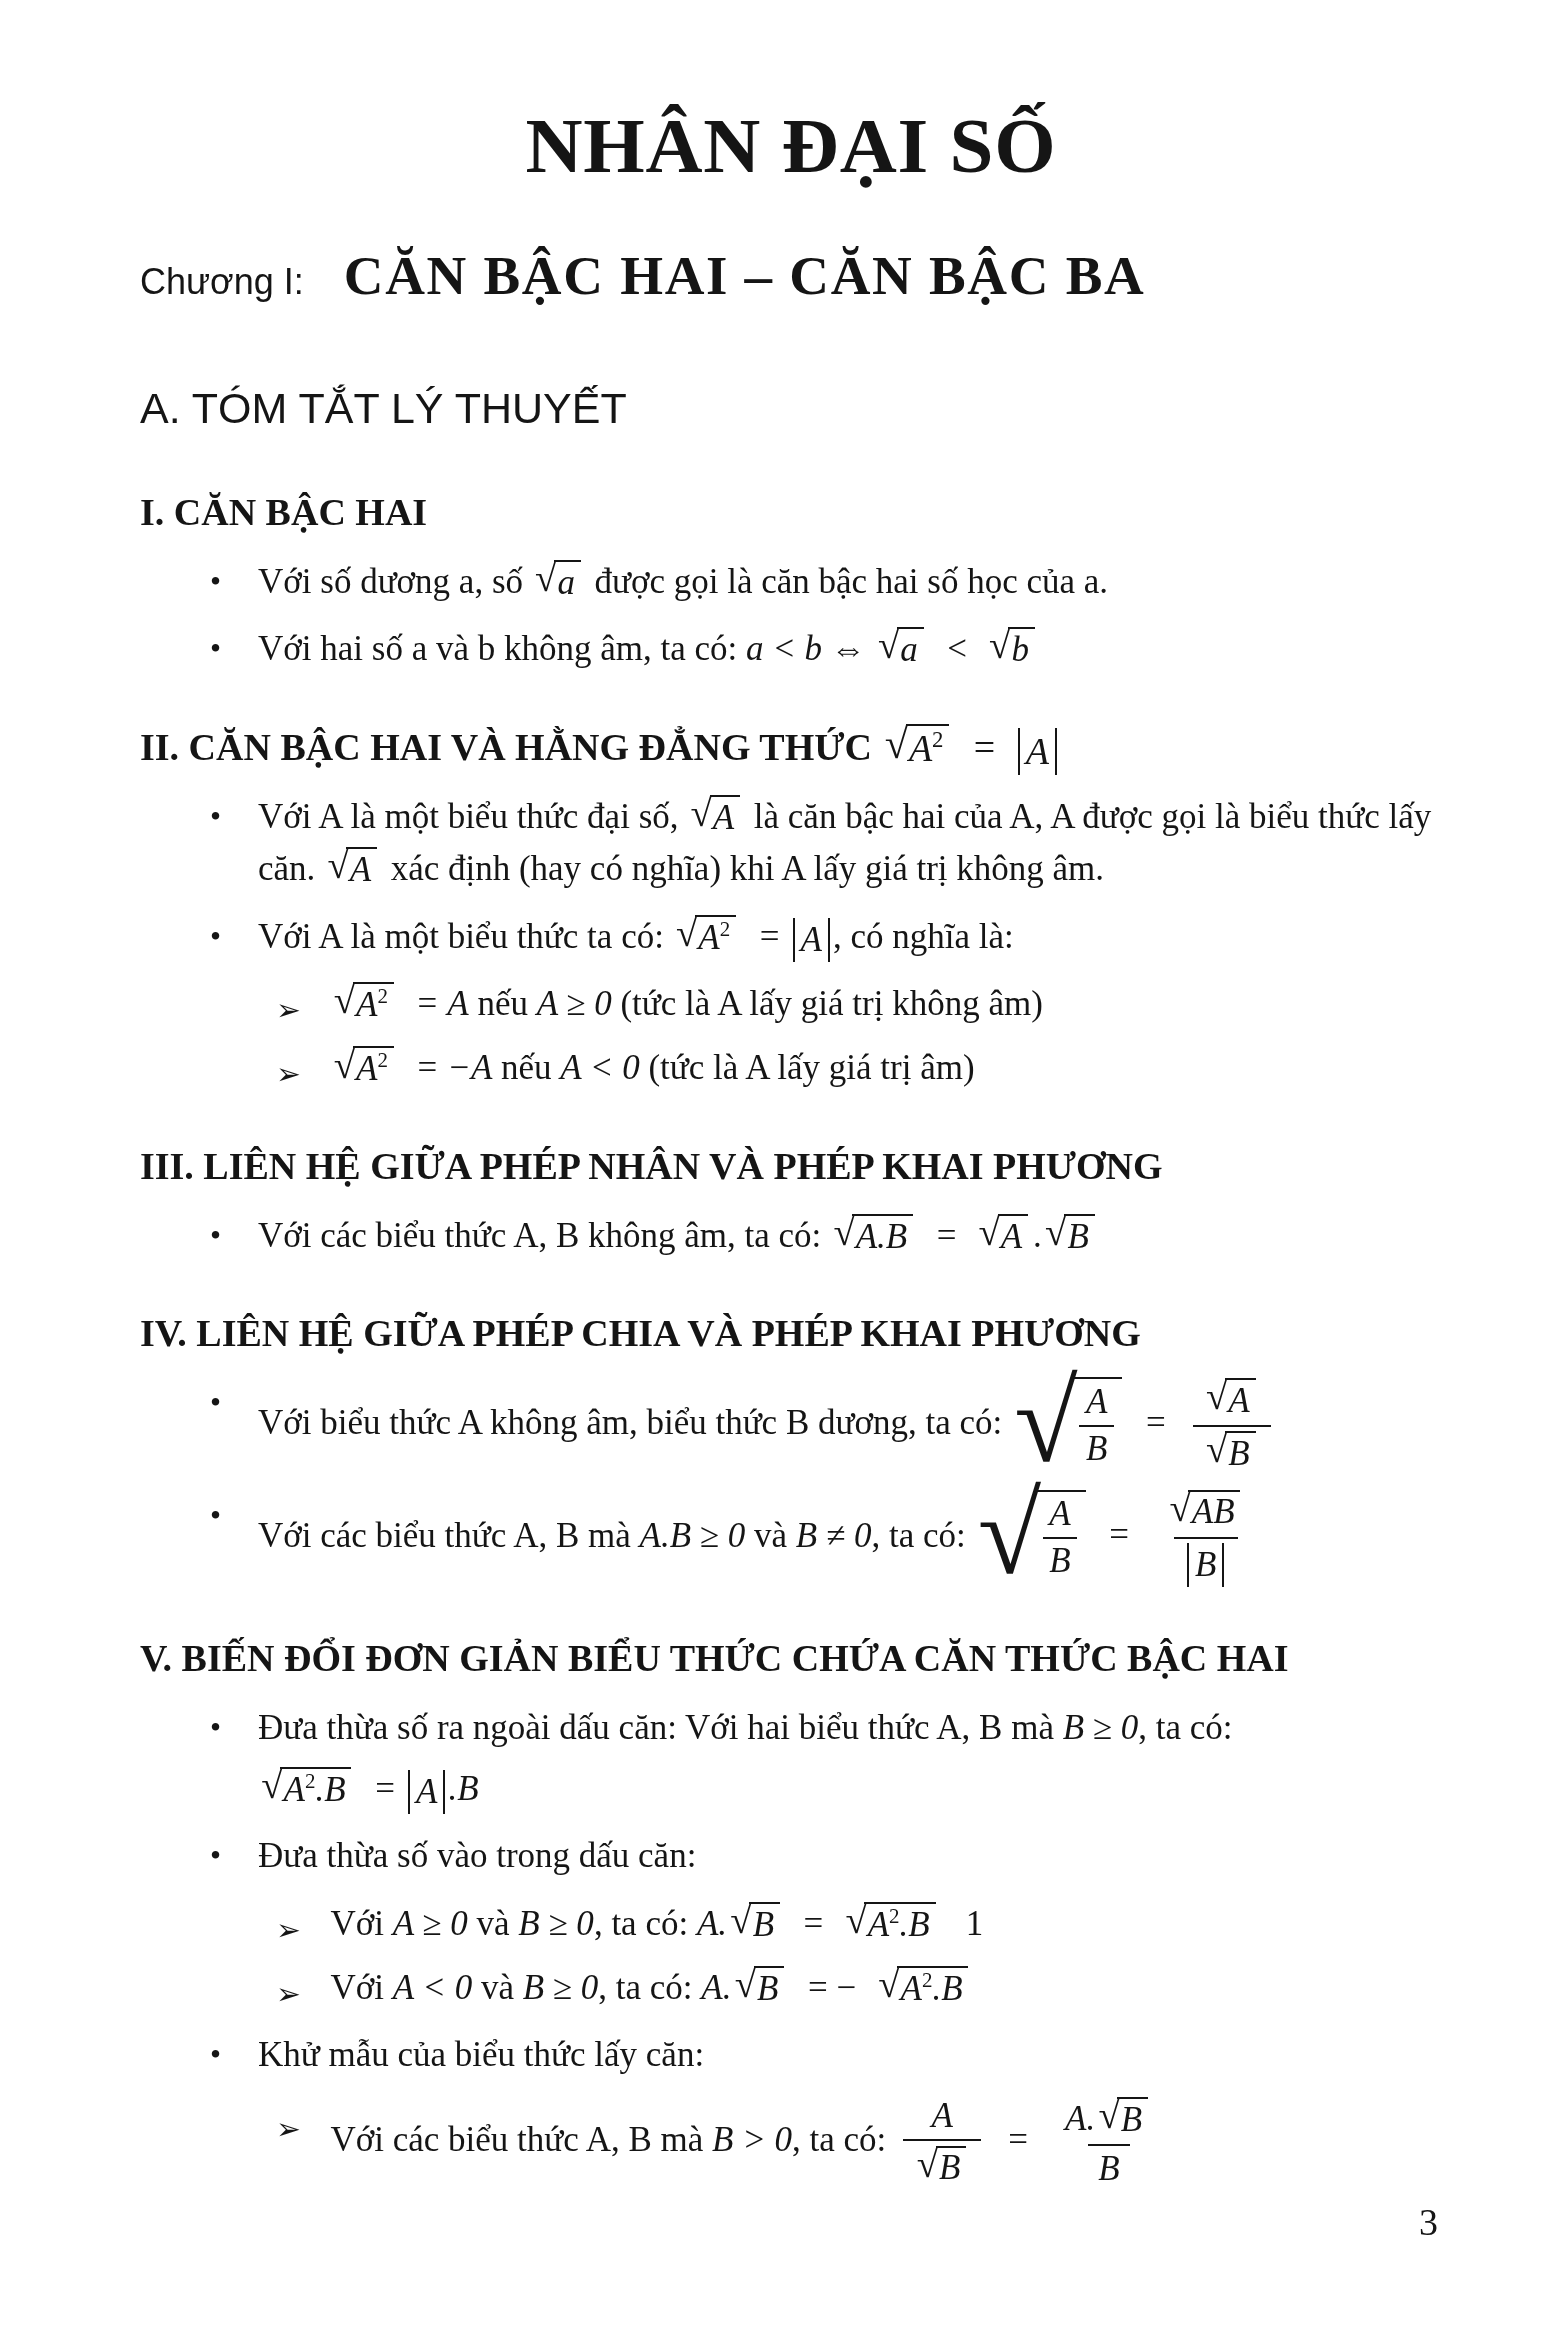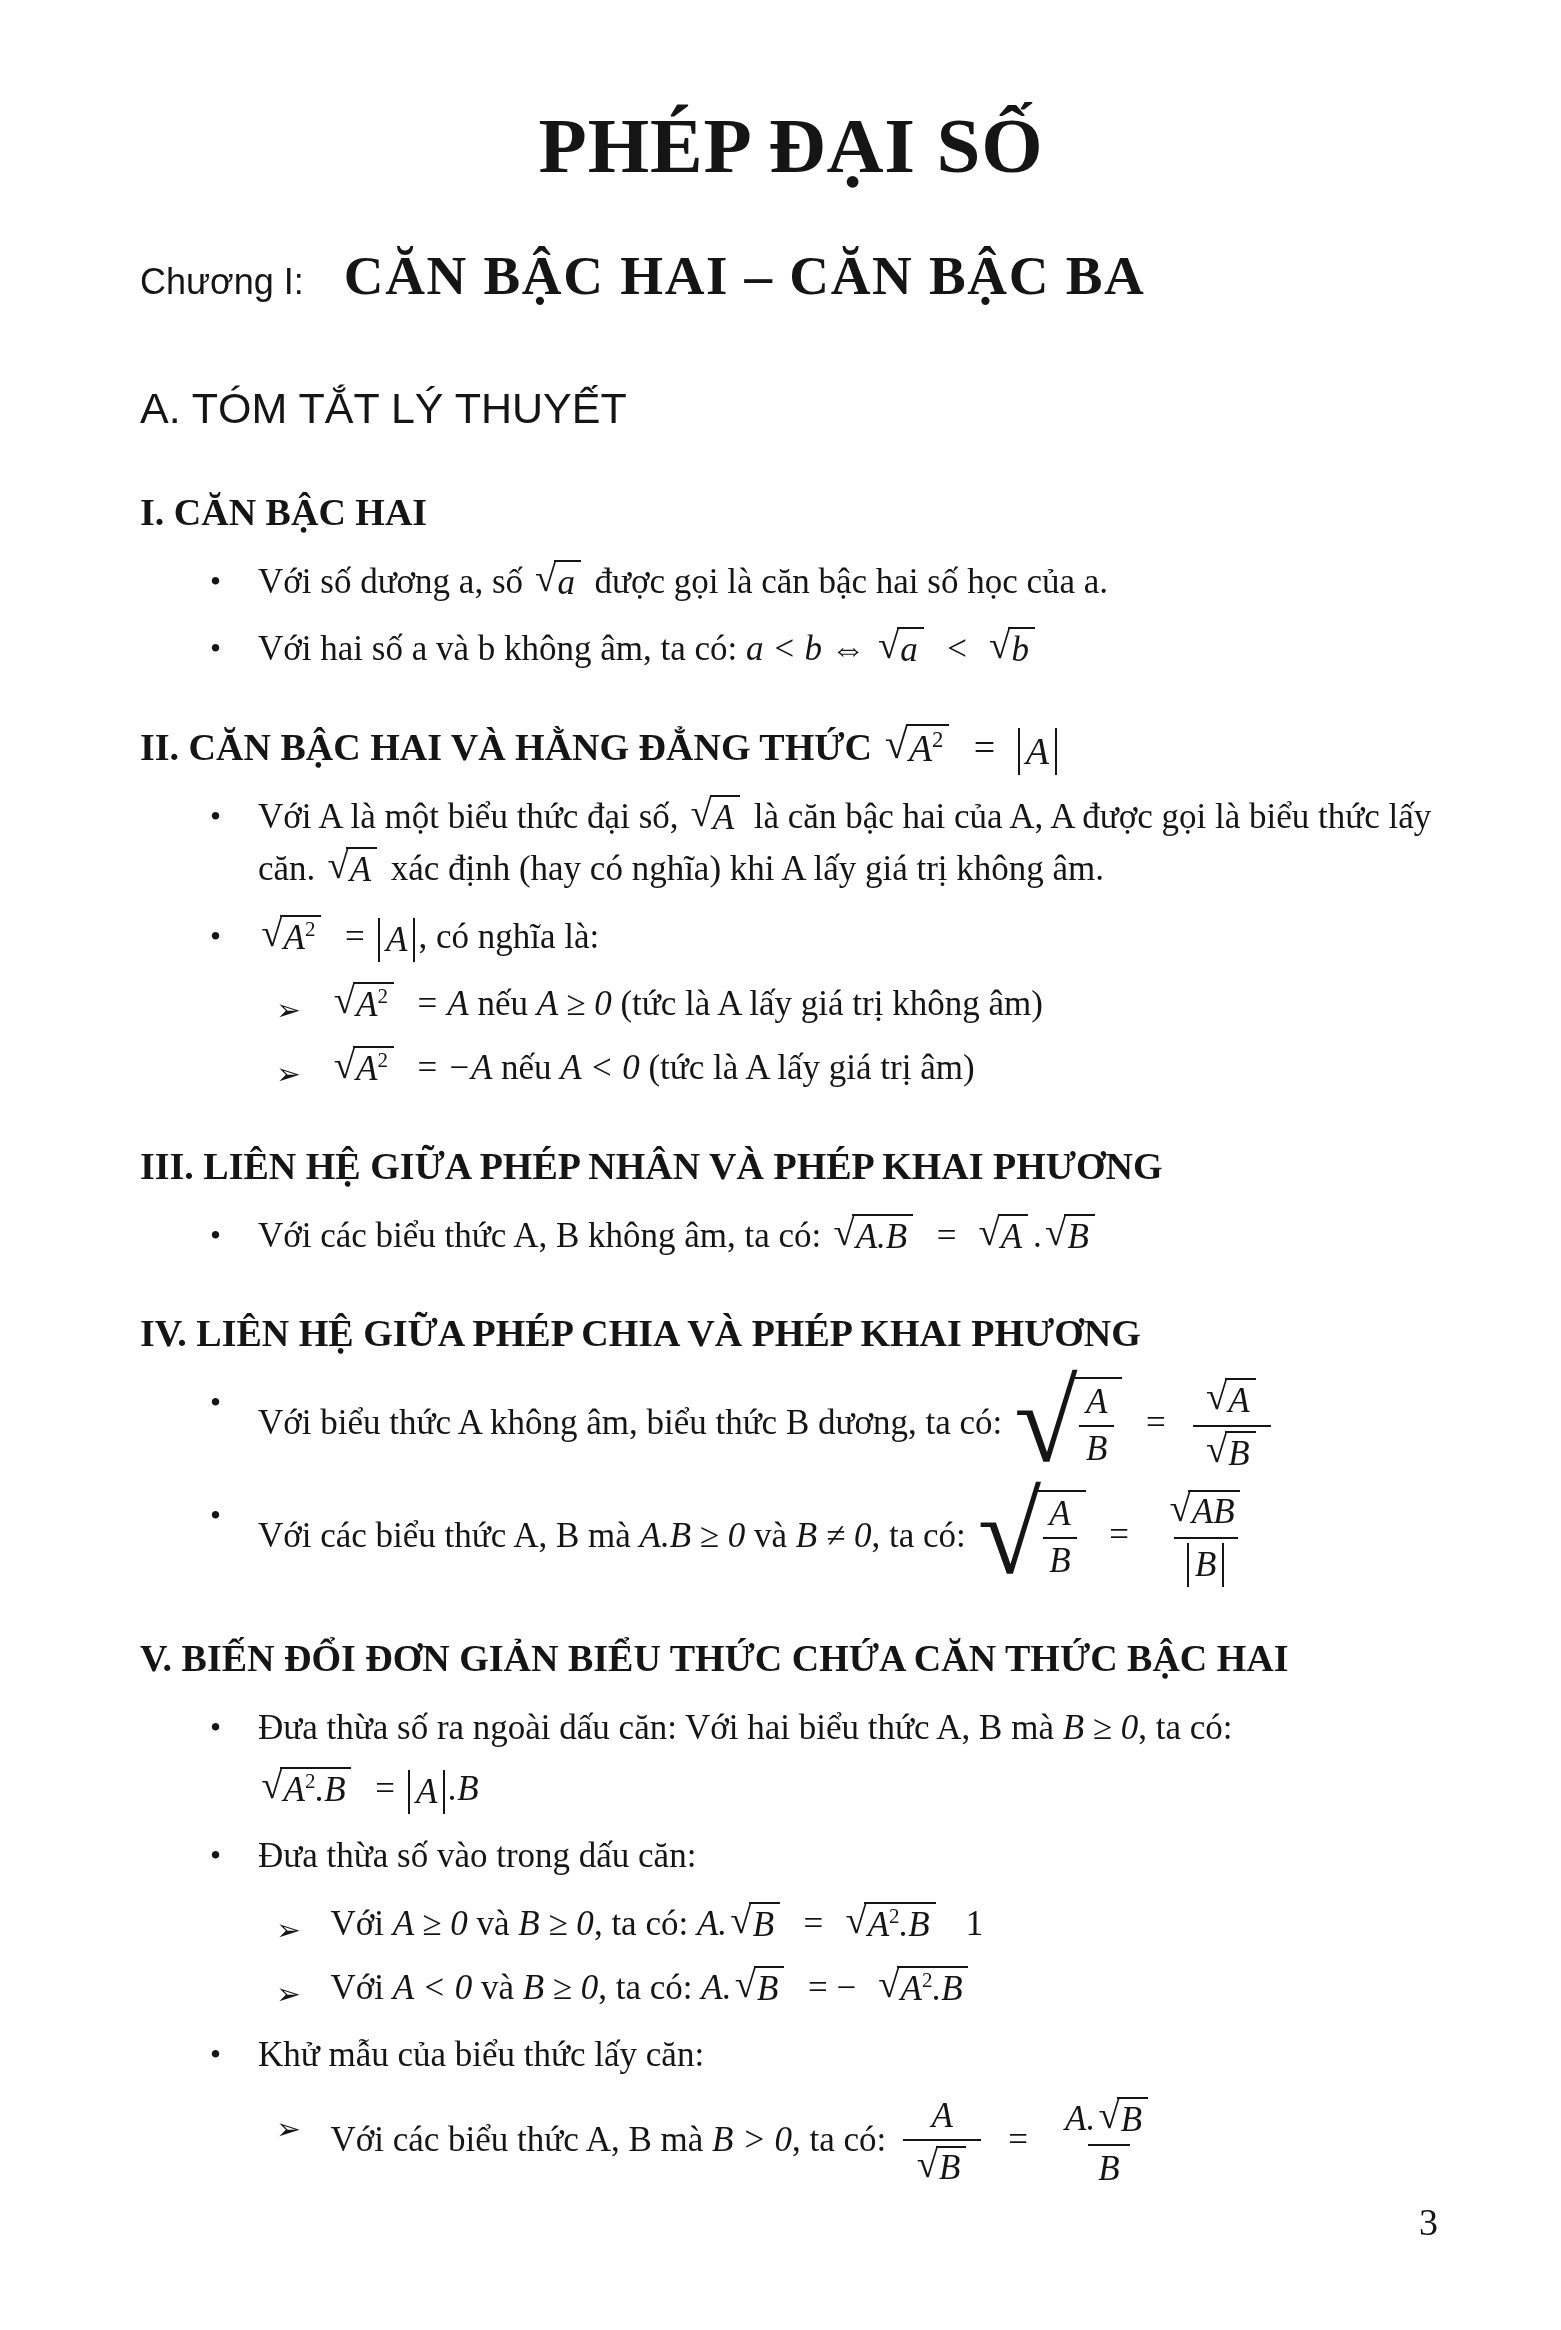--- a/index.html
+++ b/index.html
@@ -57,21 +57,21 @@
 
   .fline { margin-top:8.3px; }
 
   .pageno { position:absolute; right:124px; bottom:79px; font-size:38px; }
 </style>
 </head>
 <body>
 
 <div class="page">
 
-  <h1 class="title">PHÉP ĐẠI SỐ</h1>
+  <h1 class="title">NHÂN ĐẠI SỐ</h1>
 
   <div class="chapter">
     <span class="ch-label">Chương I:</span>
     <span class="ch-title">CĂN BẬC HAI – CĂN BẬC BA</span>
   </div>
 
   <h2 class="section-a">A. TÓM TẮT LÝ THUYẾT</h2>
 
   <h3 class="shead">I. CĂN BẬC HAI</h3>
 
@@ -131,20 +131,21 @@
           <span class="rad">√</span>
           <span class="vinc"><span class="mi">A</span></span>
         </span>
       <span>xác định (hay có nghĩa) khi A lấy giá trị không âm.</span>
     </div>
   </div>
 
   <div class="bullet">
     <span class="bmark">•</span>
     <div class="btext">
+      <span>Với A là một biểu thức ta có:</span>
       <span class="sq">
           <span class="rad">√</span>
           <span class="vinc"><span class="mi">A</span><sup class="sp">2</sup></span>
         </span>
       <span class="eq">=</span><span class="abs"><span class="mi">A</span></span><span>, có nghĩa là:</span>
     </div>
   </div>
 
   <div class="sub">
     <span class="amark">➢</span>

